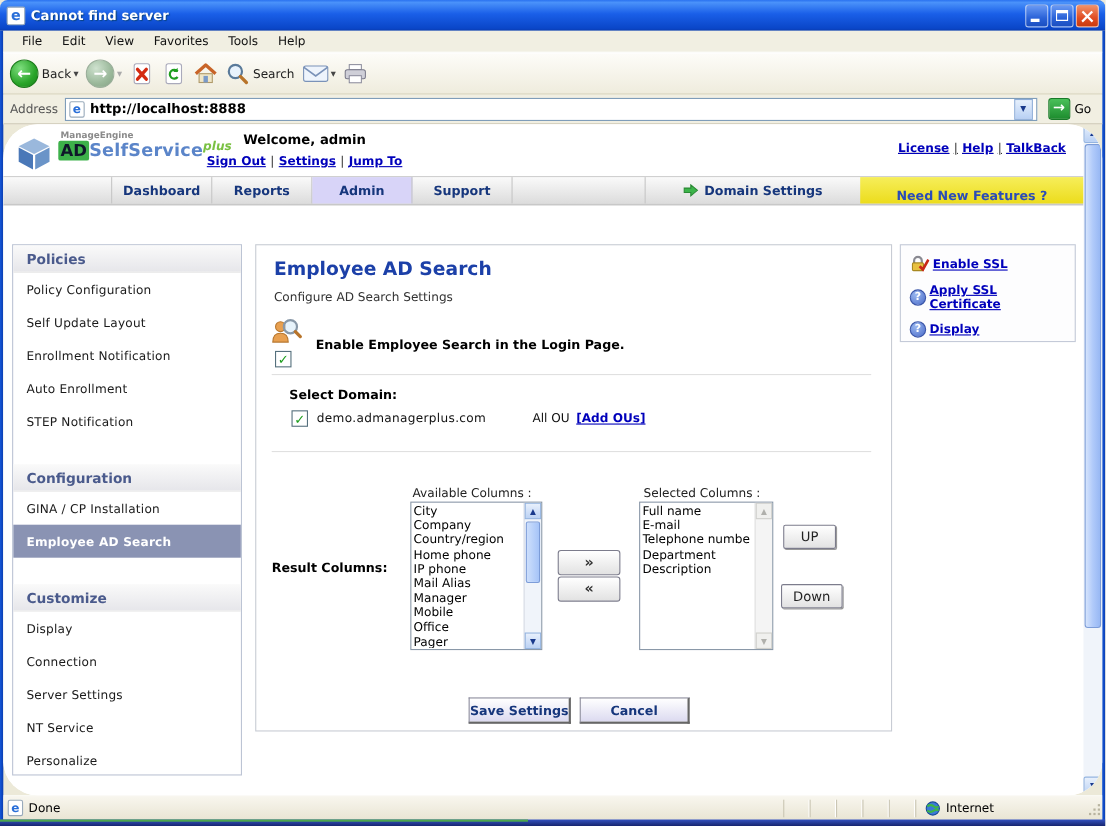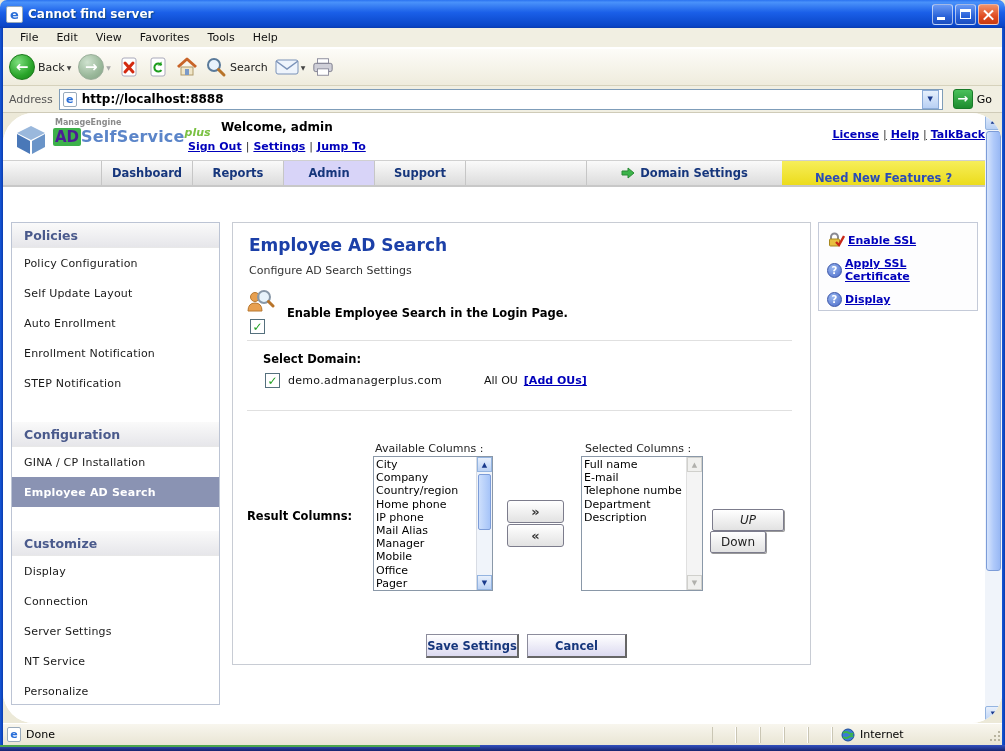--- a/index.html
+++ b/index.html
@@ -57,29 +57,29 @@
     color:#fff; font-weight:bold; text-align:center; line-height:18px; font-size:13px; }
 
   
   .viewport { position:absolute; top:113px; left:3px; right:3px; height:610px; background:#fff; overflow:hidden;border-radius:31px; }
 
   .site-header { position:absolute; top:0; left:0; right:17px; height:47px; background:#fff; }
   .logo { position:absolute; left:10px; top:5px; display:flex; align-items:flex-start; gap:4px; }
   .cube { margin-top:6px; }
   .logo-text .brand { font-size:8px; color:#8a8a8a; font-weight:bold; margin-left:2px; }
   .logo-row { display:flex; align-items:baseline; }
-  .ad-badge { background:#3db14a; color:#4c1d95; font-weight:bold; font-size:15px; padding:0 2px; border-radius:2px; }
+  .ad-badge { background:#3db14a; color:#0f172a; font-weight:bold; font-size:15px; padding:0 2px; border-radius:2px; }
   .prod-name { color:#5b85c9; font-size:16px; font-weight:bold; letter-spacing:.2px; }
   .prod-plus { color:#7ac143; font-style:italic; font-size:11px; font-weight:bold; position:relative; top:-6px; }
   .welcome-block { position:absolute; left:185px; top:7px; }
   .welcome-text { font-weight:bold; font-size:12px; color:#000;text-align:center; }
   .welcome-links { margin-top:6px; }
   a.blue-link, .blue-link { color:#0000bb; text-decoration:underline; font-weight:bold; cursor:pointer; }
   .sep { color:#333; font-weight:normal; margin:0 4px; text-decoration:none; }
-  .top-links { position:absolute; right:0; top:15px;text-decoration:underline; }
+  .top-links { position:absolute; right:16px; top:15px;text-decoration:underline; }
 
   .navbar { position:absolute; top:47px; left:0; right:17px; height:27px;
     background:linear-gradient(180deg,#fafafa,#dcdcdc); border-top:1px solid #d0d0d0; border-bottom:2px solid #c8c8c8;
     display:flex; align-items:stretch; }
   .nav-spacer { width:99px; border-right:1px solid #c6c6c6; }
   .nav-tab { width:91px; display:flex; align-items:center; justify-content:center;
     color:#16367c; font-weight:bold; font-size:11.5px; border-right:1px solid #c6c6c6; cursor:pointer; }
   .nav-tab.active { background:#d8d4f8; }
   .nav-flex { flex:1; }
   .nav-domain { width:196px; border-left:1px solid #c6c6c6; display:flex; align-items:center; justify-content:center; gap:5px;
@@ -132,21 +132,21 @@
   .lb-scroll.disabled { background:#f4f4f4; border-left:1px solid #e0e0e0; }
   .lb-scroll.disabled .lb-btn { background:#f0f0ee; border-color:#d0d0cc; color:#b0b0ac; }
 
   .xfer-btn { position:absolute; left:274px; width:57px; height:23px; border:1px solid #7c7c8c; border-radius:3px;
     background:linear-gradient(180deg,#ffffff,#e2e2e2); font-size:13px; font-weight:bold; color:#333; cursor:pointer;
     font-family:"DejaVu Sans","Liberation Sans",sans-serif; }
   .xfer-right { top:277px; } .xfer-left { top:301px; }
   .updown-btn { position:absolute; height:22px; border:1px solid #7c7c8c; border-radius:2px;
     background:linear-gradient(180deg,#ffffff,#e2e2e2); font-size:12px; color:#222; cursor:pointer;
     box-shadow:1px 1px 0 #999; font-family:"DejaVu Sans","Liberation Sans",sans-serif; }
-  .btn-up { left:479px; top:286px; width:72px;font-style:italic; }
+  .btn-up { left:479px; top:254px; width:48px; }
   .btn-down { left:477px; top:308px; width:56px; }
 
   .action-btn { position:absolute; top:411px; height:24px; border:1px solid #8c8c9c; border-right:2px solid #666;
     border-bottom:2px solid #666; background:linear-gradient(180deg,#ffffff,#dcdaf0); color:#16367c; font-weight:bold;
     font-size:11.5px; cursor:pointer; font-family:"DejaVu Sans","Liberation Sans",sans-serif; }
   .btn-save { left:193px; width:93px; }
   .btn-cancel { left:294px; width:100px; }
 
   
   .quickbox { position:absolute; left:815px; top:35px; width:160px; height:89px; border:1px solid #c4cad8; background:#fdfdfe;
@@ -322,22 +322,22 @@
         <span>Need New Features ?</span>
       </div>
     </div>
 
     <div class="content">
 
       <div class="sidebox">
         <div class="side-section-title">Policies</div>
         <div class="side-item">Policy Configuration</div>
         <div class="side-item">Self Update Layout</div>
+        <div class="side-item">Enrollment Notification</div>
         <div class="side-item">Auto Enrollment</div>
-        <div class="side-item">Enrollment Notification</div>
         <div class="side-item">STEP Notification</div>
         <div class="side-gap"></div>
         <div class="side-section-title">Configuration</div>
         <div class="side-item">GINA / CP Installation</div>
         <div class="side-item selected">Employee AD Search</div>
         <div class="side-gap"></div>
         <div class="side-section-title">Customize</div>
         <div class="side-item">Display</div>
         <div class="side-item">Connection</div>
         <div class="side-item">Server Settings</div>

